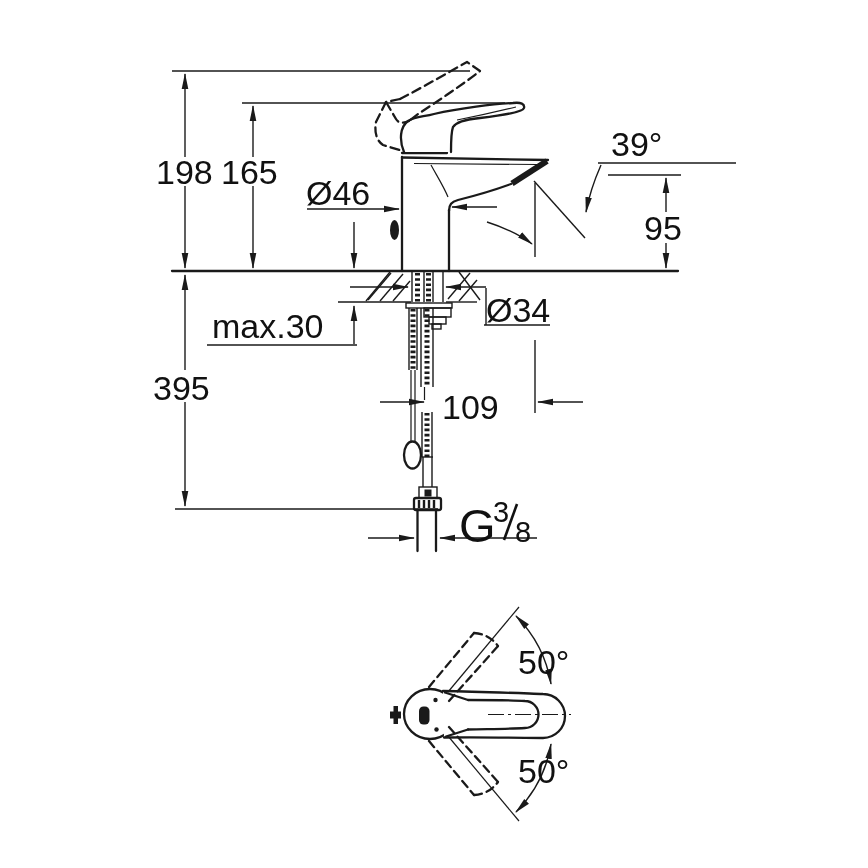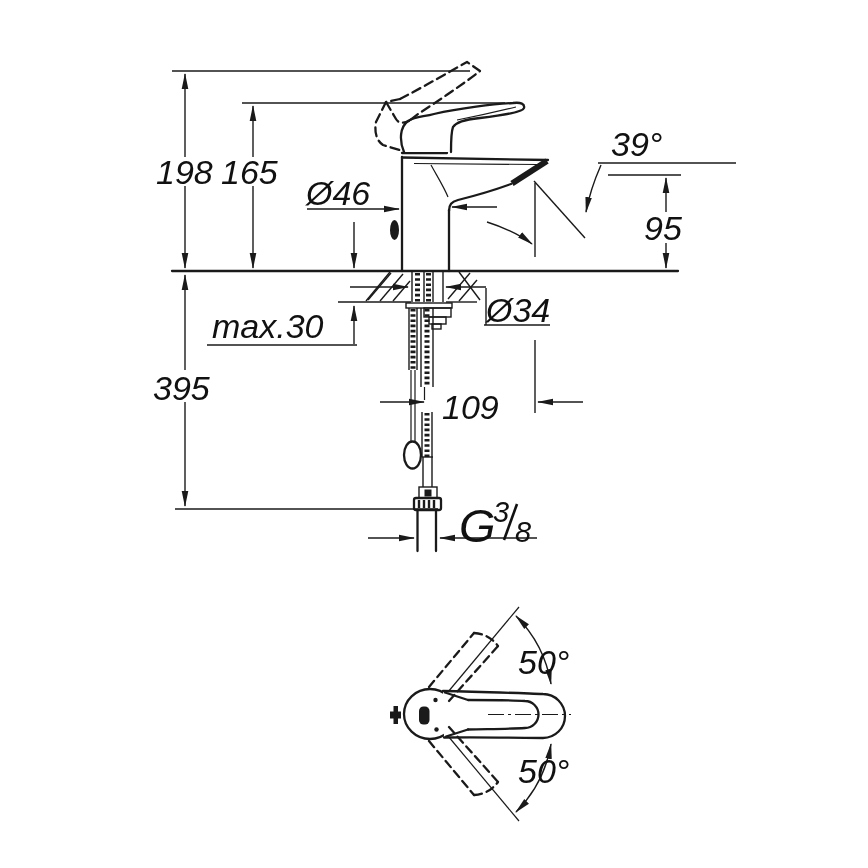--- a/index.html
+++ b/index.html
@@ -1,16 +1,16 @@
 <!DOCTYPE html>
 <html><head>
 <meta charset="utf-8">
 <style>
   html,body { margin:0; padding:0; background:#ffffff; }
-  .stage { position:relative; width:868px; height:868px; background:#ffffff; overflow:hidden;font-style:italic; }
+  .stage { position:relative; width:868px; height:868px; background:#ffffff; overflow:hidden; }
   svg { display:block; }
   .lt  { stroke:#1a1a1a; stroke-width:1.4; fill:none; stroke-linecap:butt; }
   .lm  { stroke:#1a1a1a; stroke-width:2.3; fill:none; stroke-linecap:round; stroke-linejoin:round; }
   .lth { stroke:#1a1a1a; stroke-width:1.2; fill:none; }
   .dash  { stroke-dasharray:9 5; }
   .dashf { stroke-dasharray:8 5; }
   .bead  { stroke:#1a1a1a; stroke-width:5; fill:none; stroke-dasharray:2.6 2.6; }
   .whitefill { fill:#ffffff; stroke:none; }
   .solid { fill:#1a1a1a; stroke:none; }
   .lbl { font-family:"Liberation Sans","DejaVu Sans",sans-serif; font-size:34px; fill:#111111; }

